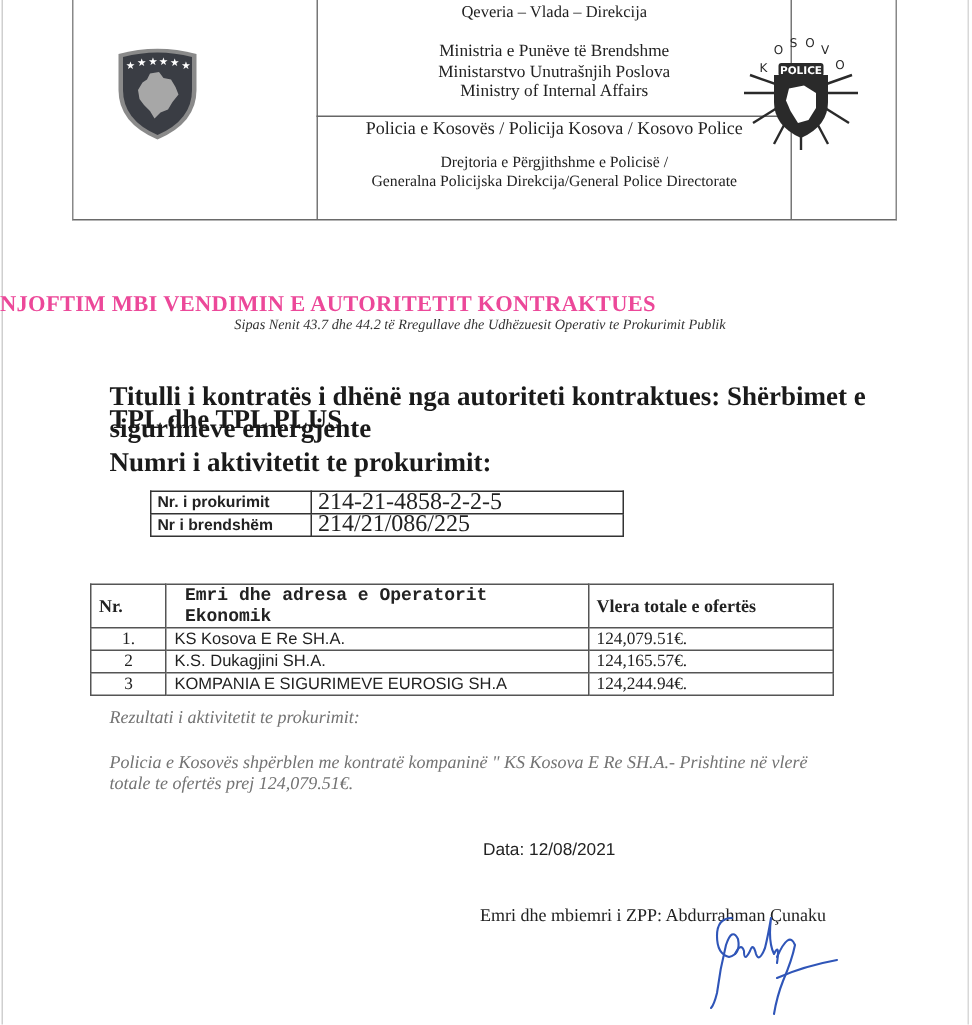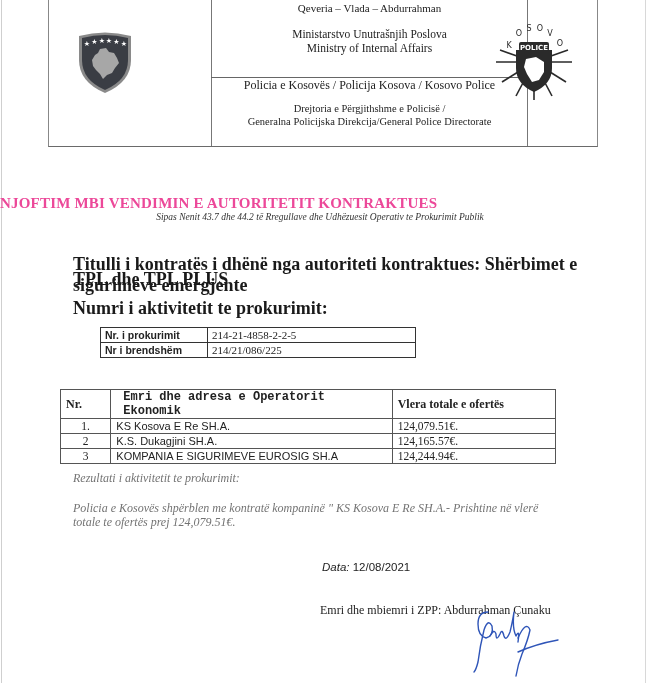--- a/index.html
+++ b/index.html
@@ -30,59 +30,60 @@
   .doc-subtitle { position: absolute; left: 0; width: 640px; top: 212px; text-align: center; font-style: italic; font-size: 9.5px; color: #333; }
 
   .bold-line { position: absolute; left: 73px; font-weight: bold; font-size: 18px; color: #1a1a1a; }
   .l-contract1 { top: 254px; }
   .l-contract2 { top: 269px; }
   .l-numri { top: 298px; }
 
   
   table { border-collapse: collapse; }
   .proc-table { position: absolute; left: 100px; top: 327px; width: 316px; }
-  .proc-table td { border: 1.2px solid #333; height: 14px; padding: 0 4px; font-size: 11px; line-height: 14px; }
+  .proc-table td { border: 1.2px solid #333; height: 14px; padding: 0 4px; font-size: 16px; line-height: 14px; }
   .proc-table td.lbl { width: 98px; font-family: "Liberation Sans", sans-serif; font-size: 10.5px; font-weight: bold; color: #222; }
   .proc-table td.val { color: #222; }
 
   
   .bid-table { position: absolute; left: 60px; top: 389px; width: 496px; }
   .bid-table th, .bid-table td { border: 1px solid #555; padding: 0 5px; font-size: 11.5px; color: #222; }
   .bid-table th { height: 19px; font-weight: bold; text-align: left; font-size: 12px; }
   .bid-table td { height: 14px; line-height: 14px; }
   .bid-table .c-nr { width: 40px; text-align: center; }
   .bid-table th.c-nr { text-align: left; }
   .bid-table .c-name { width: 269px; font-family: "Liberation Sans", sans-serif; font-size: 11px; }
   .bid-table th.c-name { font-family: Liberation Mono, monospace; font-size: 12px; padding-left: 12px; }
   .bid-table .c-val { width: 155px; }
 
   .plain { position: absolute; left: 73px; font-size: 12px; color: #737373; font-style: italic; }
   .l-rez { top: 471px; }
   .l-p1 { top: 501px; }
   .l-p2 { top: 515px; }
 
   .date-line { position: absolute; left: 322px; top: 561px; font-family: "Liberation Sans", sans-serif; font-size: 11.5px; color: #222; }
-  .date-line .lbl { font-style: italic; }
+  .date-line .lbl { }
   .sig-name { position: absolute; left: 320px; top: 590px; font-size: 12px; color: #222; margin-top: 13px; }
   .signature { position: absolute; left: 466px; top: 606px; width: 100px; height: 72px; }
 </style>
 </head>
 <body>
 
 <div class="page-edge-left"></div>
 <div class="page-edge-right"></div>
 
 <div class="hdr"></div>
 <div style="position:absolute;left:48px;top:0;width:548px;height:146px;">
   <div class="hdr-col-line1"></div>
   <div class="hdr-col-line2"></div>
   <div class="hdr-mid-line"></div>
 
-  <div class="hdr-text t-gov">Qeveria – Vlada – Abdurrahman</div>
+  <div class="hdr-text t-gov">Qeveria – Vlada – Direkcija</div>
   <div class="hdr-text t-ministry">
+    <div>Ministria e Punëve të Brendshme</div>
     <div>Ministarstvo Unutrašnjih Poslova</div>
     <div>Ministry of Internal Affairs</div>
   </div>
   <div class="hdr-text t-police">Policia e Kosovës / Policija Kosova / Kosovo Police</div>
   <div class="hdr-text t-directorate">
     <div>Drejtoria e Përgjithshme e Policisë /</div>
     <div>Generalna Policijska Direkcija/General Police Directorate</div>
   </div>
 </div>
 

